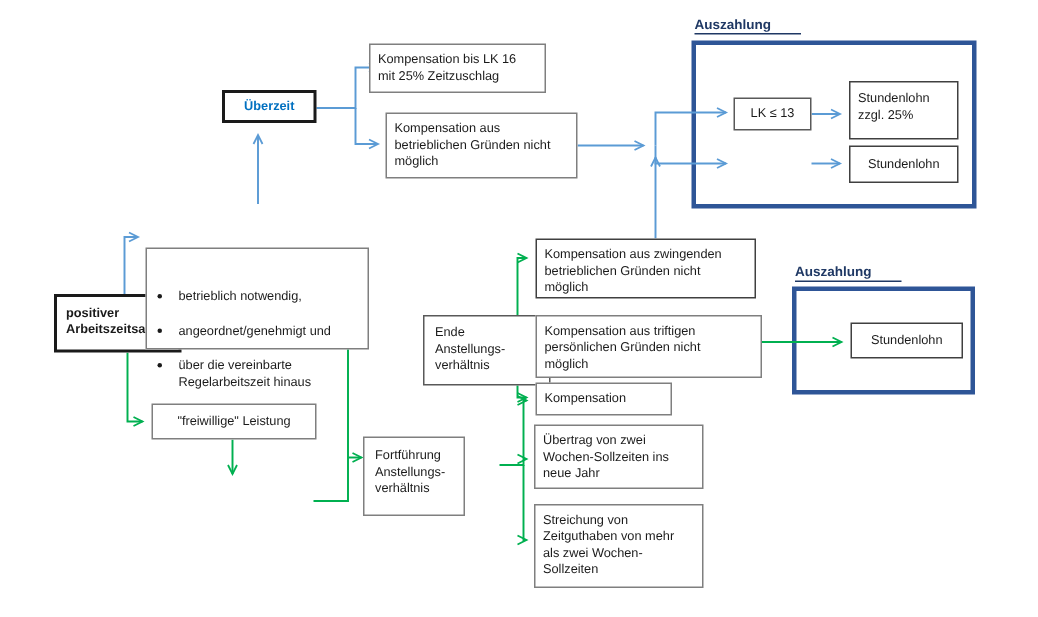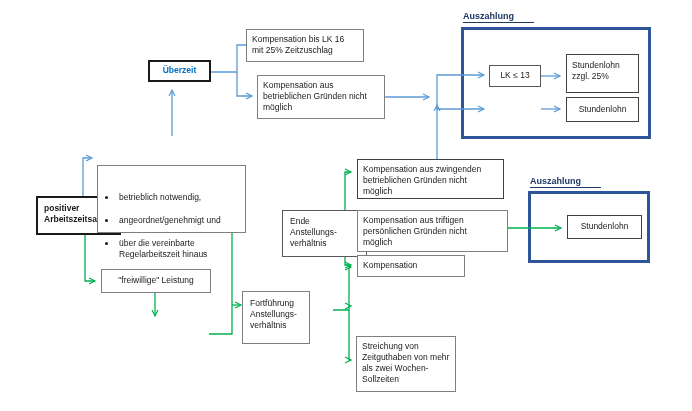--- a/index.html
+++ b/index.html
@@ -111,24 +111,27 @@
 verhältnis</div>
 
   <div class="box dark-border" style="left:357px;top:159px;width:147px;height:40px;">Kompensation aus zwingenden
 betrieblichen Gründen nicht
 möglich</div>
 
   <div class="box" style="left:357px;top:210px;width:151px;height:42px;">Kompensation aus triftigen
 persönlichen Gründen nicht
 möglich</div>
 
-  <div class="box" style="left:357px;top:255px;width:108px;height:22px;">Kompensation</div>
+  <div class="box" style="left:357px;top:255px;width:91px;height:22px;">Kompensation</div>
 
+  <div class="box" style="left:356px;top:283px;width:113px;height:43px;">Übertrag von zwei
+Wochen-Sollzeiten ins
+neue Jahr</div>
 
-  <div class="box" style="left:356px;top:336px;width:100px;height:56px;">Streichung von
+  <div class="box" style="left:356px;top:336px;width:113px;height:56px;">Streichung von
 Zeitguthaben von mehr
 als zwei Wochen-
 Sollzeiten</div>
 
   <div class="ausz-label" style="left:530px;top:176px;">Auszahlung</div>
   <div class="container-box" style="left:528px;top:191px;width:122px;height:72px;"></div>
   <div class="box dark-border center" style="left:567px;top:215px;width:75px;height:24px;">Stundenlohn</div>
 
 </div>
 

